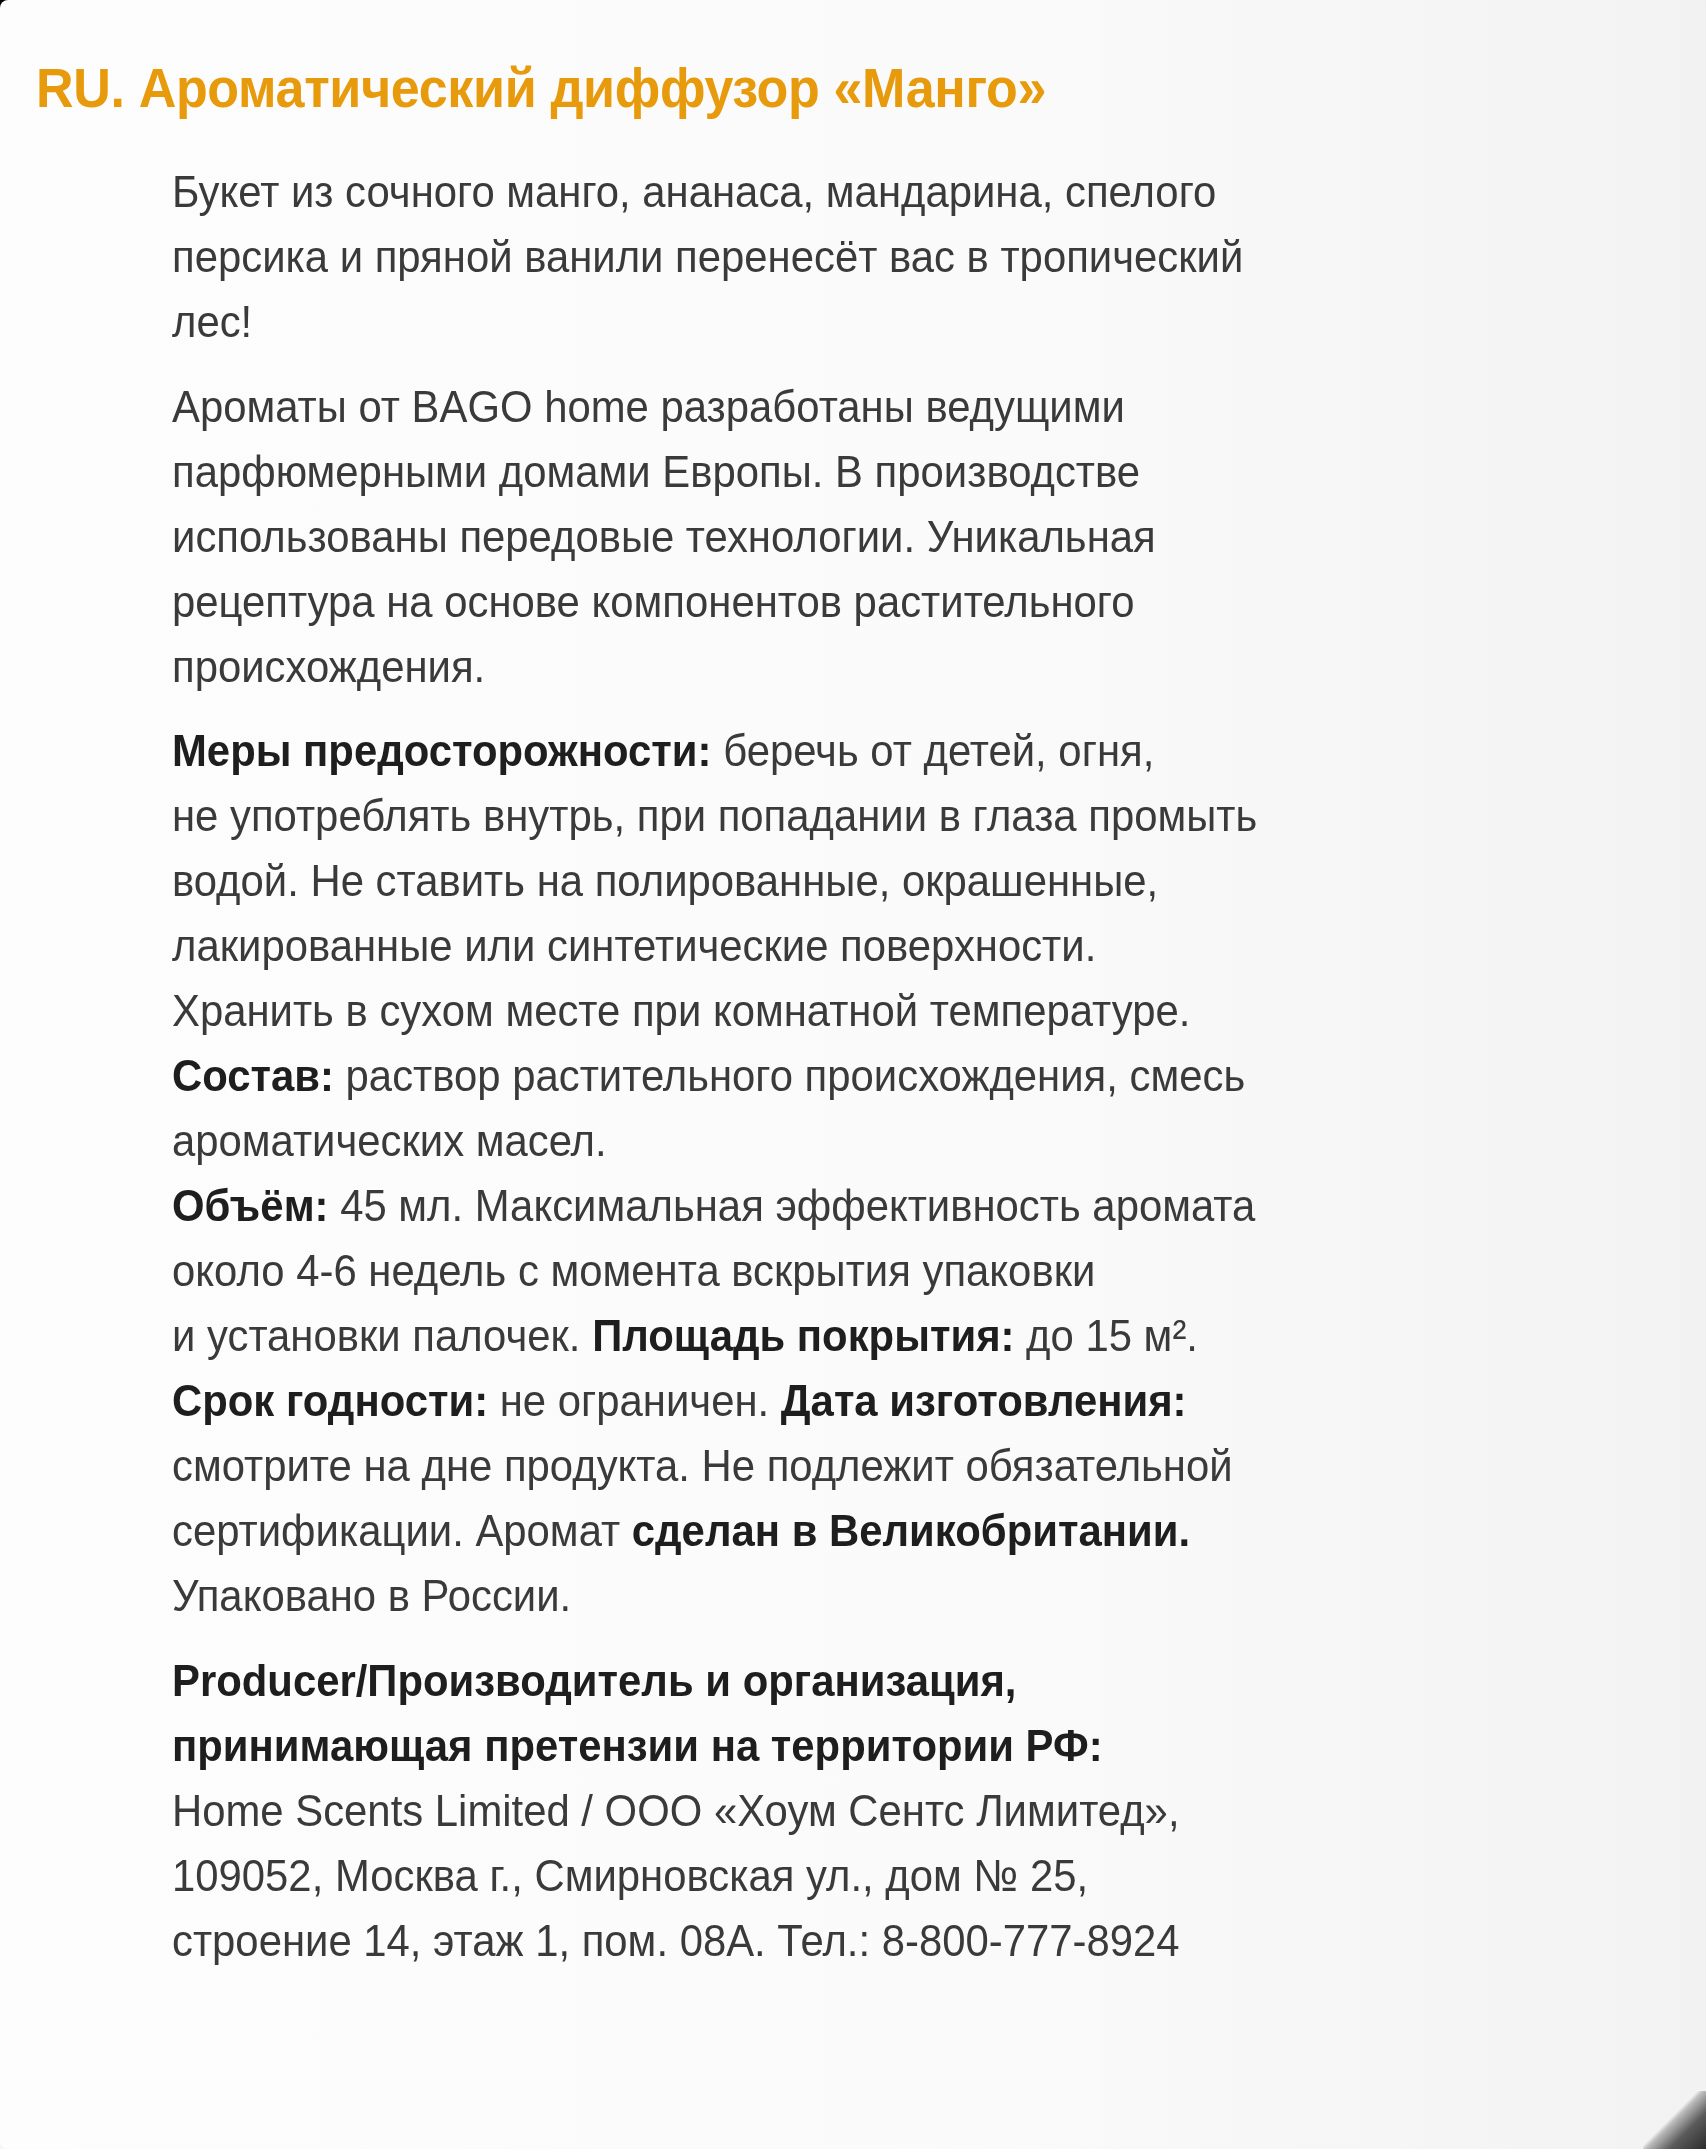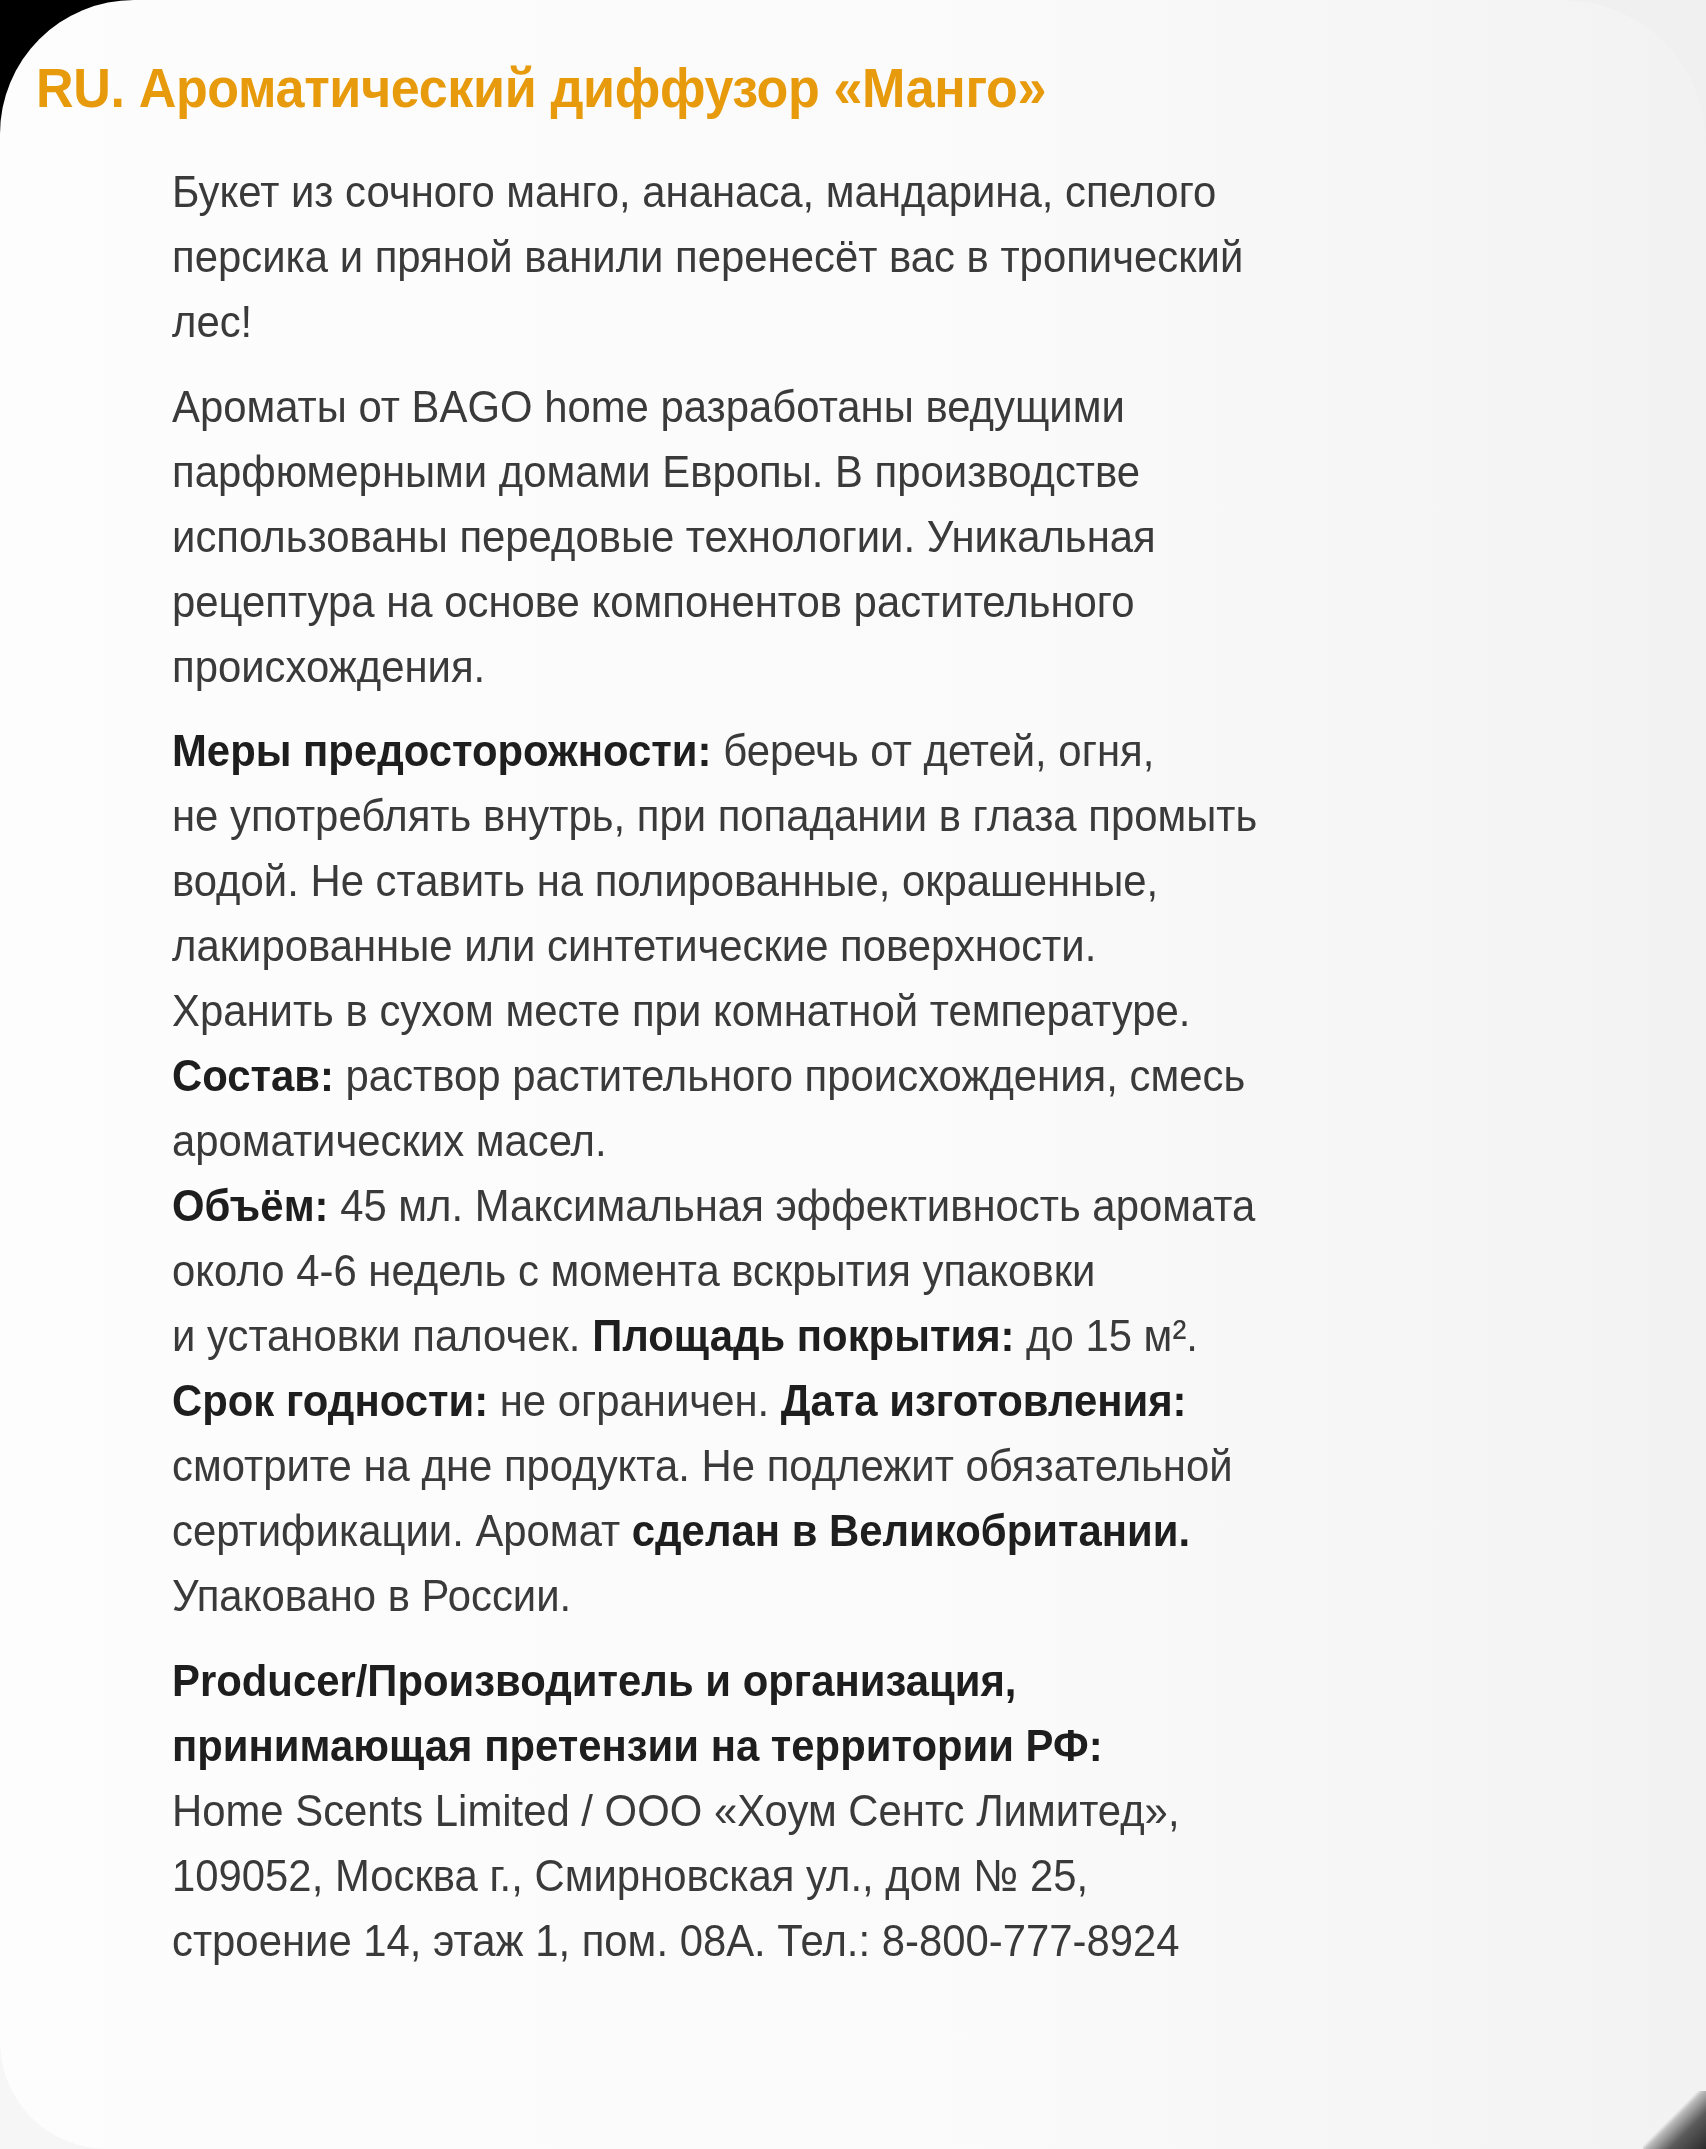--- a/index.html
+++ b/index.html
@@ -22,20 +22,21 @@
     left: 0;
     top: 0;
     width: 1706px;
     height: 2149px;
     background: #fbfbfb;
     border-top-left-radius: 134px;
     border-top-right-radius: 143px;
     border-bottom-left-radius: 107px;
     border-bottom-right-radius: 54px;
     background-image: linear-gradient(90deg, #fdfdfd 0%, #fafafa 60%, #f2f2f2 100%);
+    border-radius: 8px;
   }
   
   .bg-right {
     position: absolute;
     right: 0;
     top: 0;
     width: 269px;
     height: 2149px;
     background: #f0f0f0;
   }

